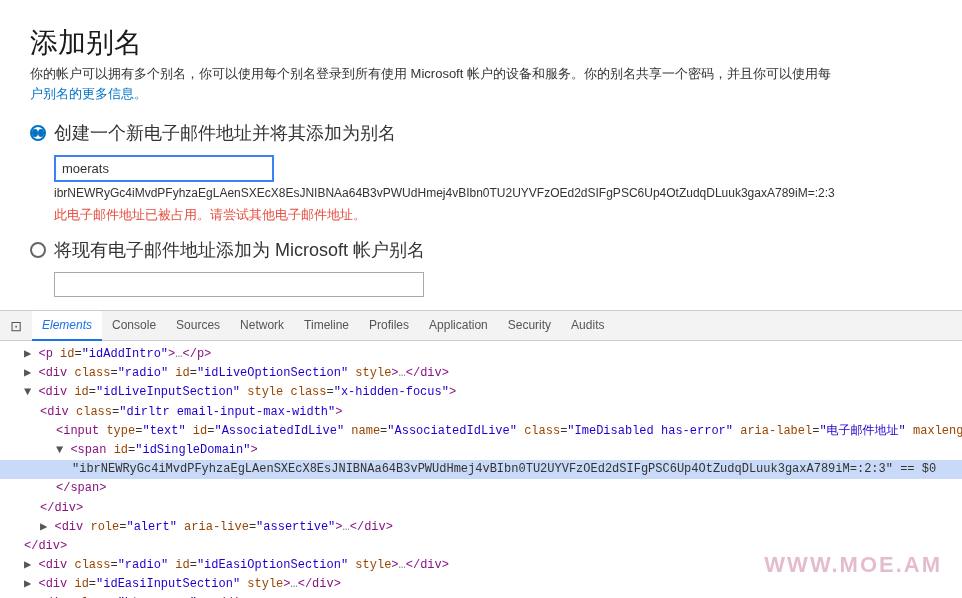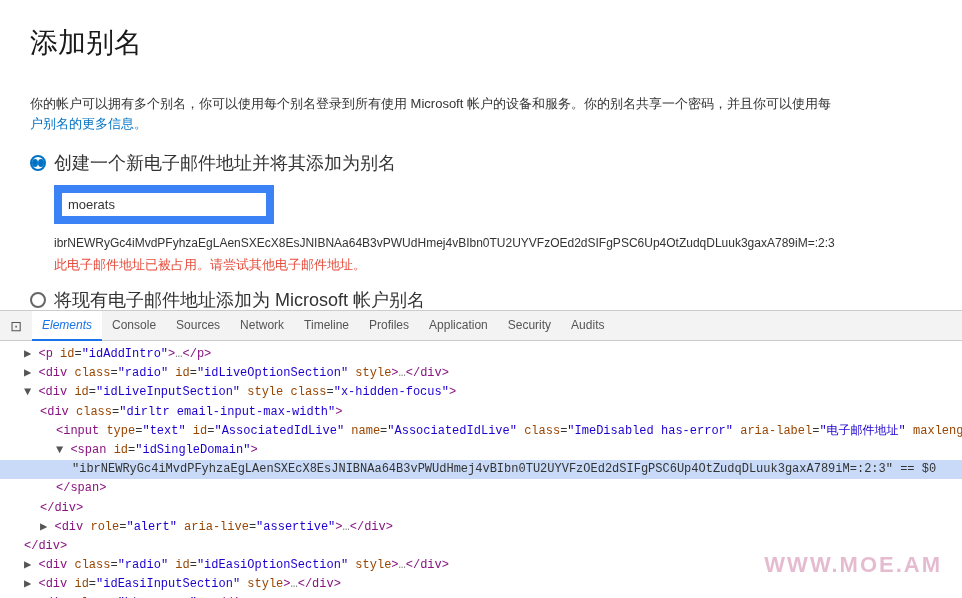--- a/index.html
+++ b/index.html
@@ -10,21 +10,21 @@
       padding: 24px 30px 16px 30px;
       background: #fff;
       height: 310px;
       overflow: hidden;
     }
 
     .page-title {
       font-size: 28px;
       font-weight: 400;
       color: #1a1a1a;
-      margin-bottom: 32px;
+      margin-bottom: 2px;
     }
 
     .description {
       font-size: 13px;
       color: #333;
       line-height: 1.5;
       margin-bottom: 18px;
     }
 
     .description a {
@@ -62,27 +62,27 @@
     .radio-btn.unselected {
       border-color: #666;
     }
 
     .option-label {
       font-size: 18px;
       color: #333;
     }
 
     .input-box {
-      border: 8px solid #3b82f6;
+      border: 2px solid #3b82f6;
       padding: 4px 6px;
       width: 220px;
       font-size: 13px;
       color: #333;
       margin-left: 24px;
-      margin-bottom: 12px;
+      margin-bottom: 4px;
       outline: none;
     }
 
     .input-box-plain {
       border: 1px solid #aaa;
       padding: 4px 6px;
       width: 370px;
       font-size: 13px;
       color: #333;
       margin-left: 24px;

